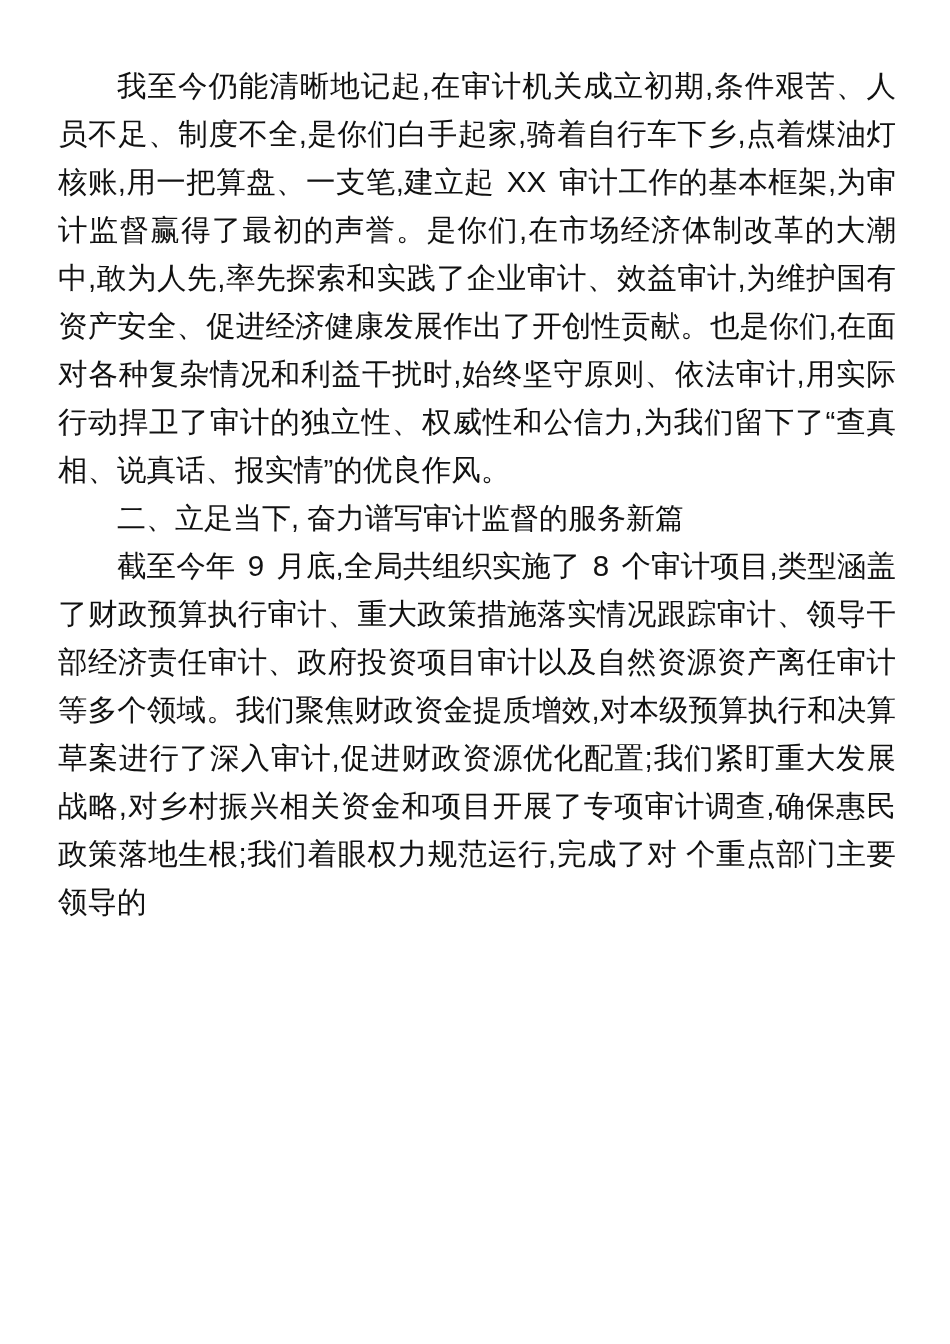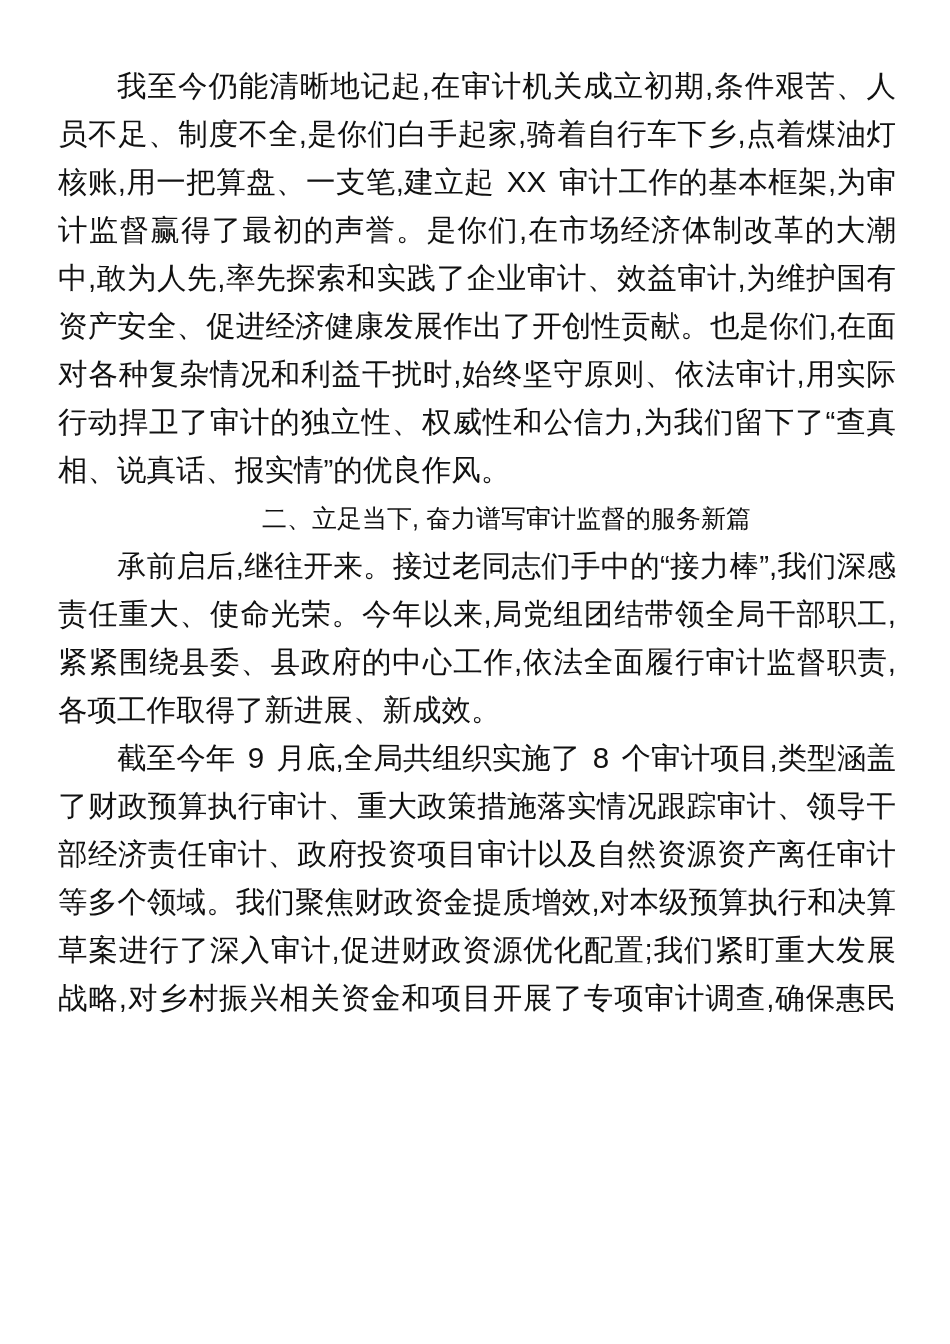--- a/index.html
+++ b/index.html
@@ -31,23 +31,23 @@
     text-align: justify;
     text-justify: inter-character;
     text-indent: 59px;
     margin: 0;
     letter-spacing: 0px;
     word-break: break-all;
     color: #111111;
     -webkit-font-smoothing: none;
   }
   .heading {
-    font-size: 25px;
+    font-size: 29px;
     line-height: 48px;
-    text-align: center;
+    text-align: left;
     text-indent: 59px;
     margin: 0;
     color: #111111;
     word-break: break-all;
   }
   
   .lat {
     padding: 0 4px;
     font-family: "Liberation Sans", "DejaVu Sans", sans-serif;
   }
@@ -56,18 +56,17 @@
 <body>
 
 <div id="page">
   <div id="doc-body">
 
     <p class="para">我至今仍能清晰地记起,在审计机关成立初期,条件艰苦、人员不足、制度不全,是你们白手起家,骑着自行车下乡,点着煤油灯核账,用一把算盘、一支笔,建立起 <span class="lat">XX</span> 审计工作的基本框架,为审计监督赢得了最初的声誉。是你们,在市场经济体制改革的大潮中,敢为人先,率先探索和实践了企业审计、效益审计,为维护国有资产安全、促进经济健康发展作出了开创性贡献。也是你们,在面对各种复杂情况和利益干扰时,始终坚守原则、依法审计,用实际行动捍卫了审计的独立性、权威性和公信力,为我们留下了“查真相、说真话、报实情”的优良作风。</p>
 
 
     <p class="heading">二、立足当下, 奋力谱写审计监督的服务新篇</p>
 
-    <p class="para">承前启后,继往开来。接过老同志们手中的“接力棒”,我们深感责任重大、使命光荣。今年以来,局党组团结带领全局干部职工,紧紧围绕县委、县政府的中心工作,依法全面履行审计监督职责,各项工作取得了新进展、新成效。</p>
 
     <p class="para">截至今年 <span class="lat">9</span> 月底,全局共组织实施了 <span class="lat">8</span> 个审计项目,类型涵盖了财政预算执行审计、重大政策措施落实情况跟踪审计、领导干部经济责任审计、政府投资项目审计以及自然资源资产离任审计等多个领域。我们聚焦财政资金提质增效,对本级预算执行和决算草案进行了深入审计,促进财政资源优化配置;我们紧盯重大发展战略,对乡村振兴相关资金和项目开展了专项审计调查,确保惠民政策落地生根;我们着眼权力规范运行,完成了对  个重点部门主要领导的</p>
 
   </div>
 </div>
 
 </body></html>

